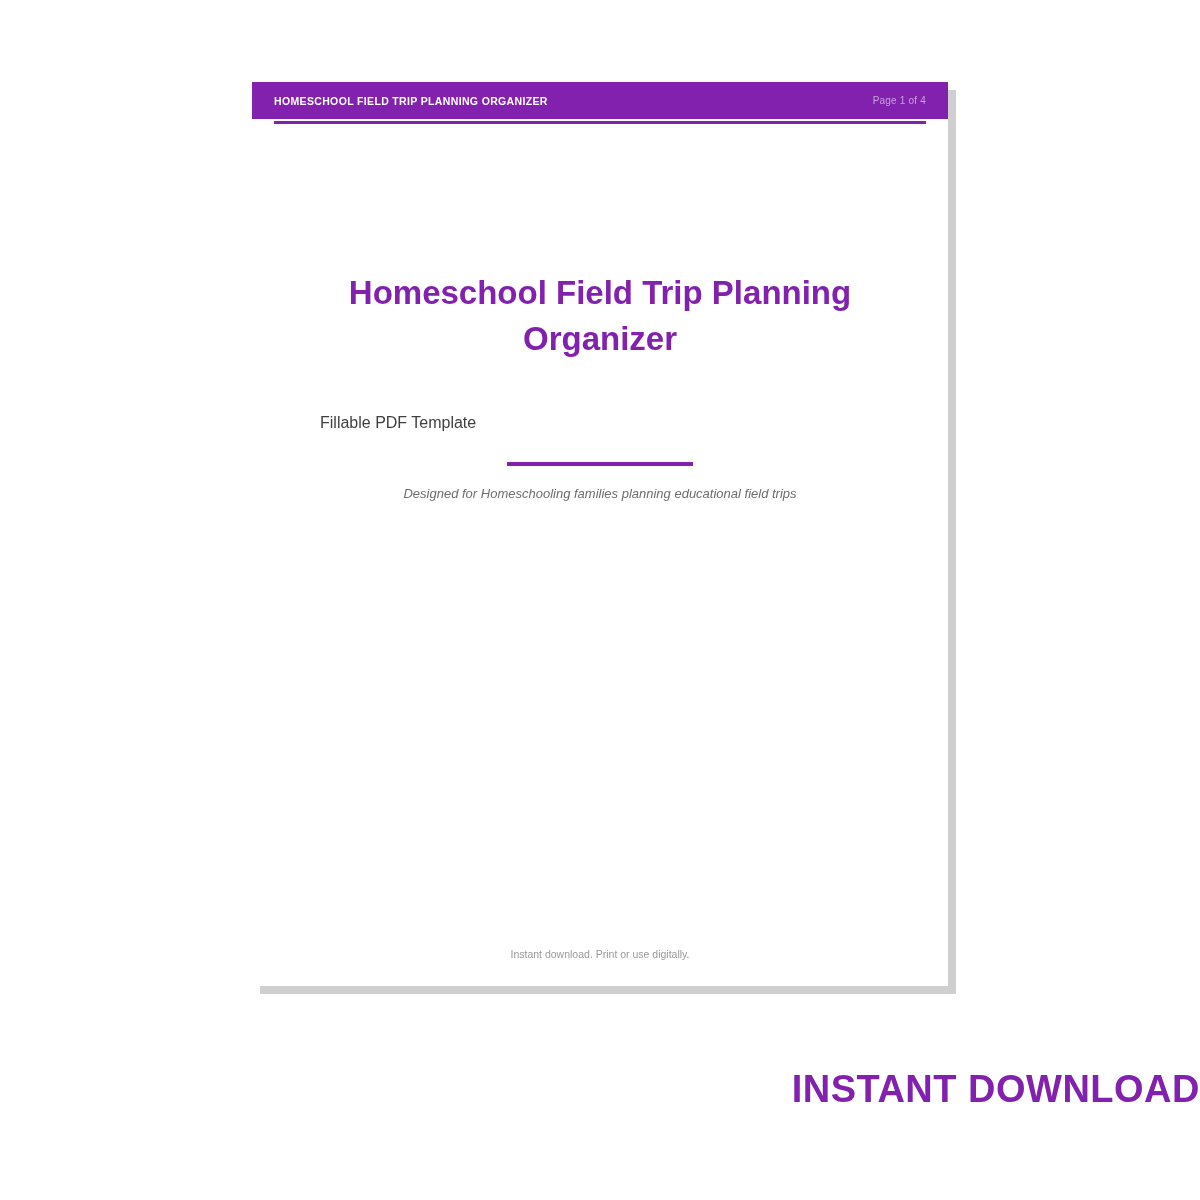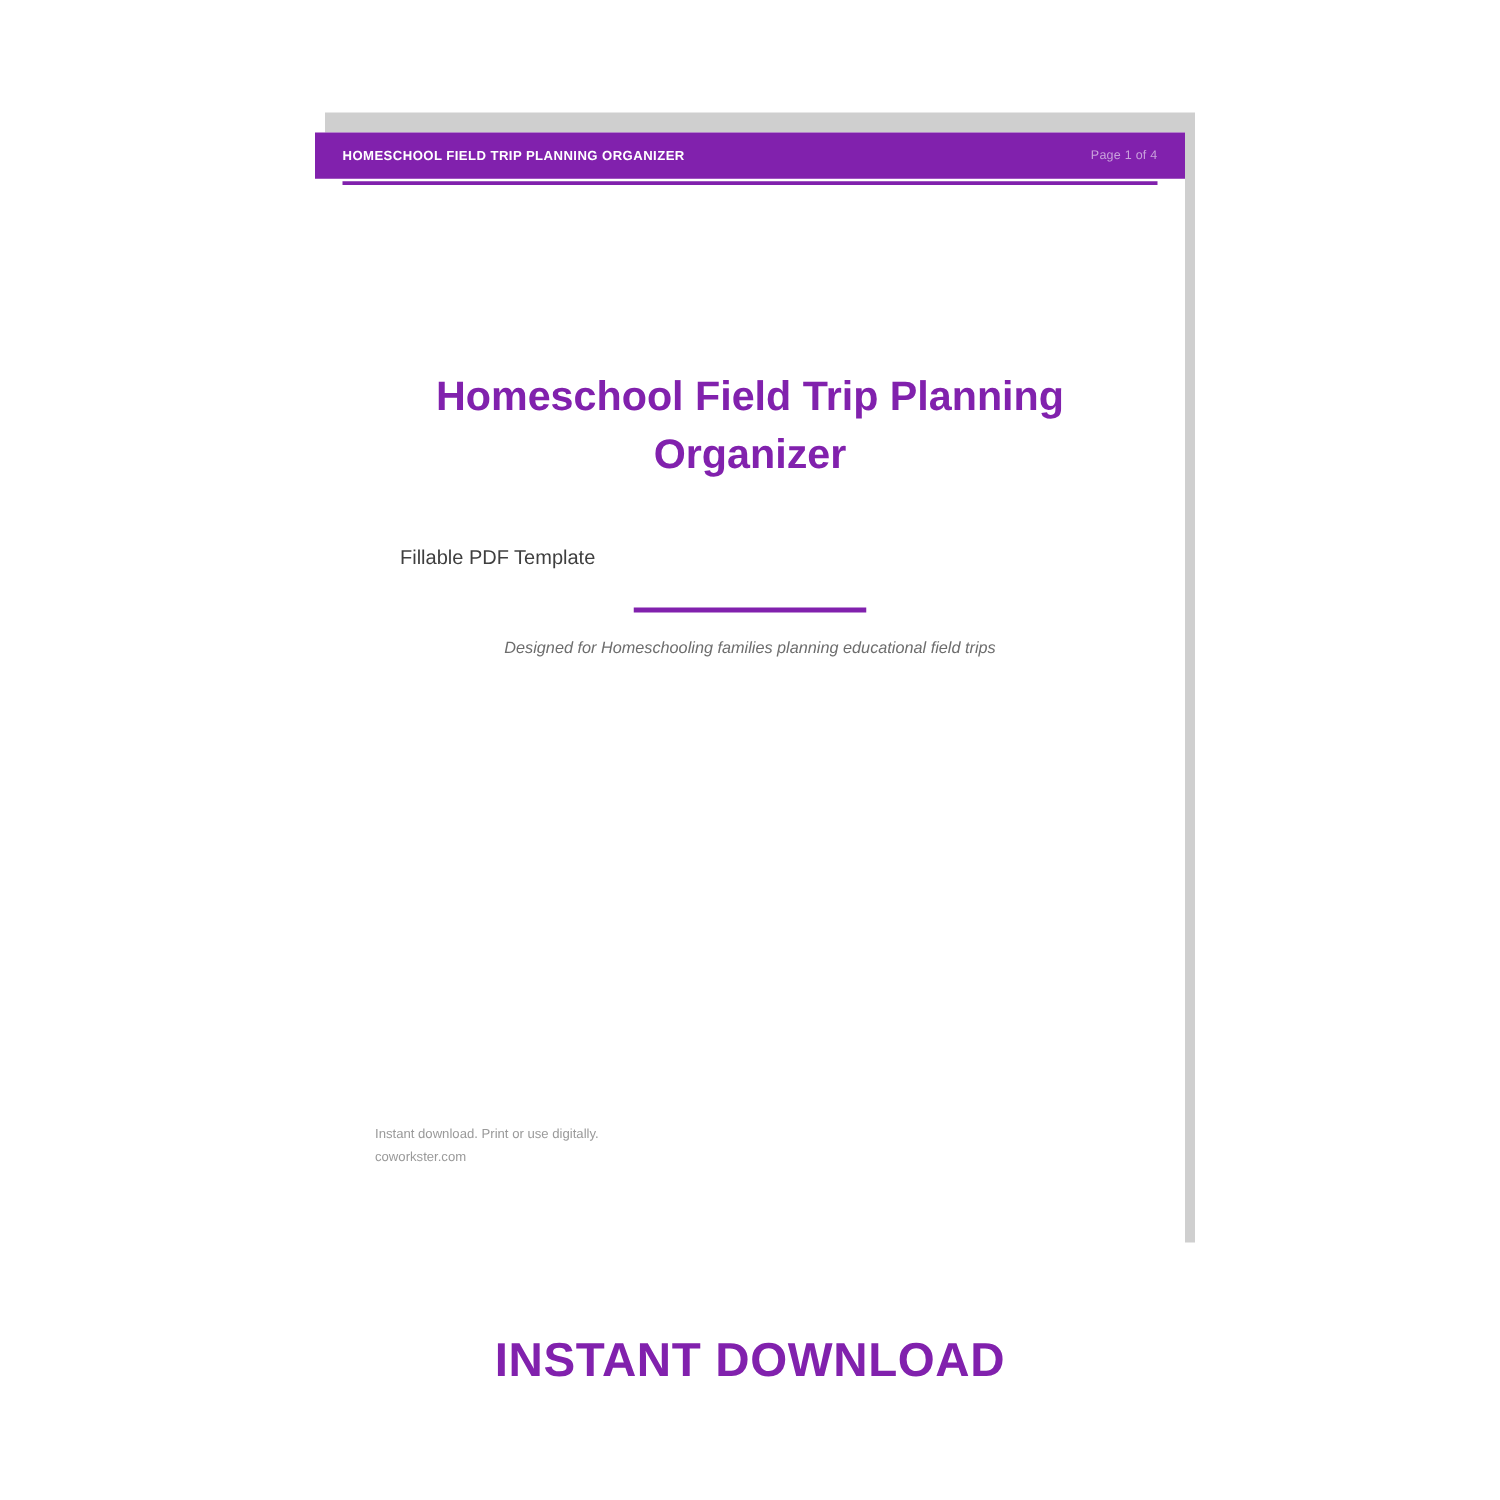--- a/index.html
+++ b/index.html
@@ -31,21 +31,20 @@
     height: 904px;
     background: #cfcfcf;
   }
   .page {
     position: absolute;
     left: 0;
     top: 0;
     width: 696px;
     height: 904px;
     background: #ffffff;
-    margin-top: 24px;
   }
 
   
   .page-header {
     position: absolute;
     left: 0;
     top: 0;
     width: 696px;
     height: 37px;
     background: #8121ad;
@@ -122,36 +121,37 @@
     width: 600px;
     text-align: center;
     color: #6d6d6d;
     font-size: 13px;
     font-style: italic;
   }
 
   .cover-footer {
     position: absolute;
     left: 48px;
-    top: 792px;
+    top: 863px;
     width: 600px;
+    text-align: center;
   }
   .cover-footer .line {
     color: #9a9a9a;
     font-size: 10.5px;
     line-height: 1.85;
   }
 
   
   .banner {
     position: absolute;
     left: 0;
     top: 1068px;
     width: 1200px;
-    text-align: center;
+    text-align: right;
     color: #8121ad;
     font-size: 38px;
     font-weight: bold;
     letter-spacing: 0.5px;
   }
 </style>
 </head>
 <body>
 
 <div class="page-wrap">
@@ -170,20 +170,19 @@
       <div class="cover-title">Homeschool Field Trip Planning Organizer</div>
 
       <div class="cover-subtitle">Fillable PDF Template</div>
 
       <div class="cover-divider"></div>
 
       <div class="cover-desc">Designed for Homeschooling families planning educational field trips</div>
 
       <div class="cover-footer">
         <div class="line">Instant download. Print or use digitally.</div>
-        <div class="line">coworkster.com</div>
       </div>
     </div>
 
   </div>
 </div>
 
 <div class="banner">INSTANT DOWNLOAD</div>
 
 </body></html>

